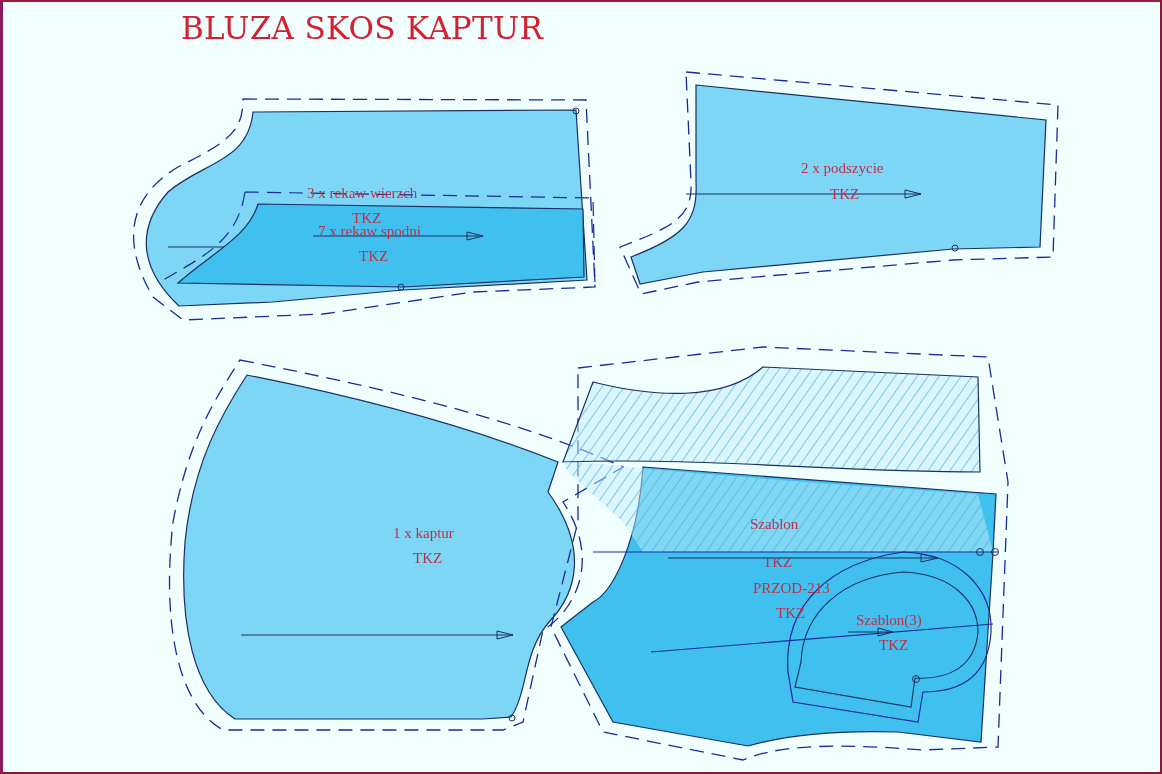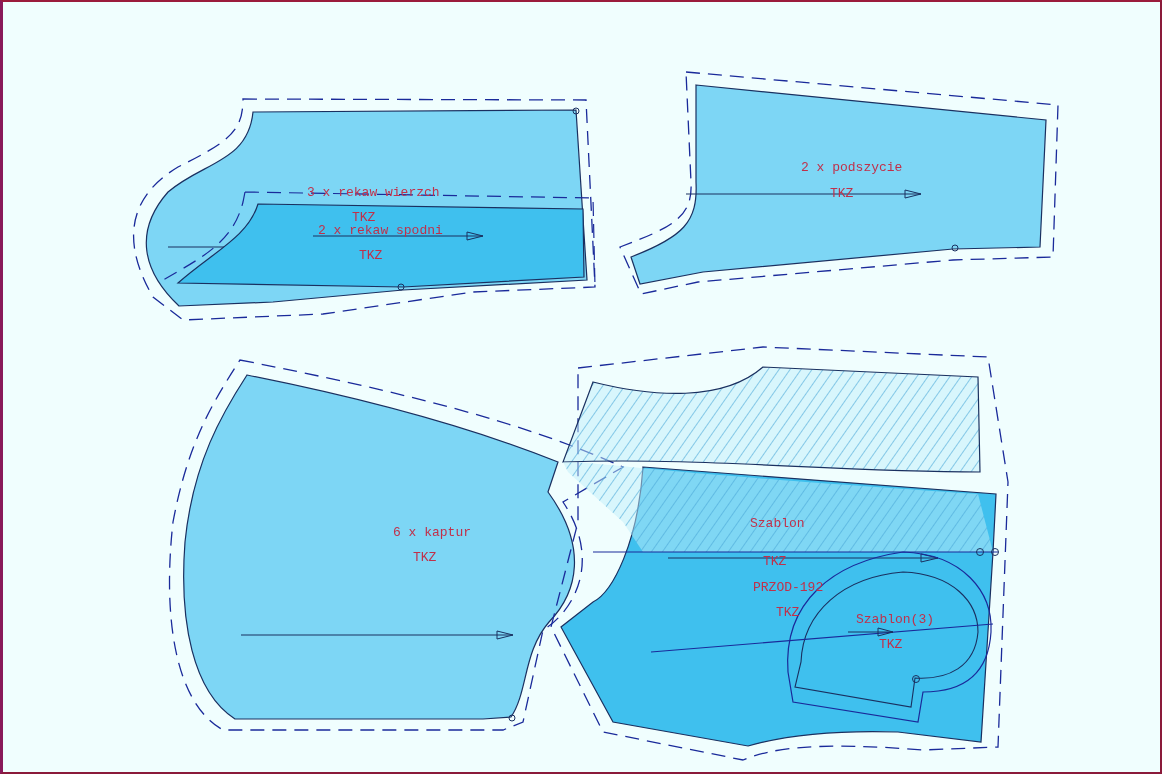--- a/index.html
+++ b/index.html
@@ -10,28 +10,29 @@
     border-top: 2px solid #9b1c3c; border-left: 3px solid #8a1a5a;
     border-right: 2px solid #8a1a3a; border-bottom: 2px solid #8a1a3a;
   }
   .title {
     position: absolute; left: 178px; top: 8px;
     font-family: "DejaVu Serif", "Liberation Serif", serif;
     font-size: 31px; color: #d42030; letter-spacing: 0.3px;
   }
   svg.sheet { position: absolute; left: 0; top: 0; }
   .lbl {
-    position: absolute; font-family: Liberation Mono, monospace;
-    font-size: 13px; color: #c0304a; white-space: nowrap;
+    position: absolute; font-family: Liberation Serif, serif;
+    font-size: 15px; color: #c0304a; white-space: nowrap;
   }
 </style>
 </head>
 <body>
 
 <div class="canvas">
+  <div class="title">BLUZA SKOS KAPTUR</div>
 
   <svg class="sheet" width="1162" height="774" viewBox="0 0 1162 774">
     <defs>
       <pattern id="hatch" width="9" height="9" patternUnits="userSpaceOnUse" patternTransform="rotate(35)">
         <rect width="9" height="9" fill="#bfeefa" fill-opacity="0.5"></rect>
         <line x1="0" y1="0" x2="0" y2="9" stroke="#4aa8d8" stroke-width="1.2"></line>
       </pattern>
     </defs>
 
     <g>
@@ -83,28 +84,28 @@
       <path d="M798,660 C800,610 840,575 900,570 C950,572 975,600 975,630 C972,665 945,678 912,676 L908,705 L792,685 Z" fill="#3fc0ee" stroke="#1a3060" stroke-width="1.1"></path>
       <circle cx="913" cy="677" r="3.5" fill="none" stroke="#1a3060"></circle>
       <line x1="648" y1="650" x2="990" y2="622" stroke="#1a2a9a" stroke-width="1.2"></line>
       <line x1="845" y1="630" x2="890" y2="630" stroke="#1a3060" stroke-width="1.1"></line>
       <path d="M875,626 L890,630 L875,634 Z" fill="none" stroke="#1a3060"></path>
     </g>
   </svg>
 
   <div class="lbl" style="left:304px;top:183px">3 x rekaw wierzch</div>
   <div class="lbl" style="left:349px;top:208px">TKZ</div>
-  <div class="lbl" style="left:315px;top:221px">2 x rekaw spodni</div>
+  <div class="lbl" style="left:315px;top:221px">7 x rekaw spodni</div>
   <div class="lbl" style="left:356px;top:246px">TKZ</div>
 
   <div class="lbl" style="left:798px;top:158px">2 x podszycie</div>
   <div class="lbl" style="left:827px;top:184px">TKZ</div>
 
-  <div class="lbl" style="left:390px;top:523px">6 x kaptur</div>
+  <div class="lbl" style="left:390px;top:523px">1 x kaptur</div>
   <div class="lbl" style="left:410px;top:548px">TKZ</div>
 
   <div class="lbl" style="left:747px;top:514px">Szablon</div>
   <div class="lbl" style="left:760px;top:552px">TKZ</div>
-  <div class="lbl" style="left:750px;top:578px">PRZOD-192</div>
+  <div class="lbl" style="left:750px;top:578px">PRZOD-213</div>
   <div class="lbl" style="left:773px;top:603px">TKZ</div>
   <div class="lbl" style="left:853px;top:610px">Szablon(3)</div>
   <div class="lbl" style="left:876px;top:635px">TKZ</div>
 </div>
 
 </body></html>

